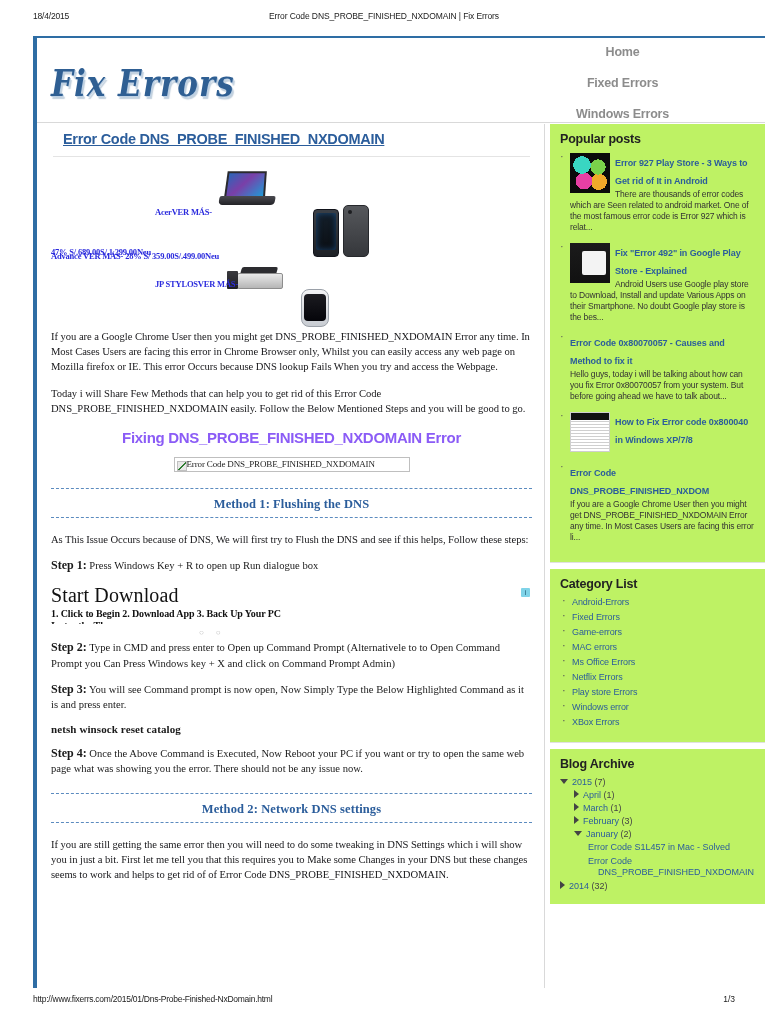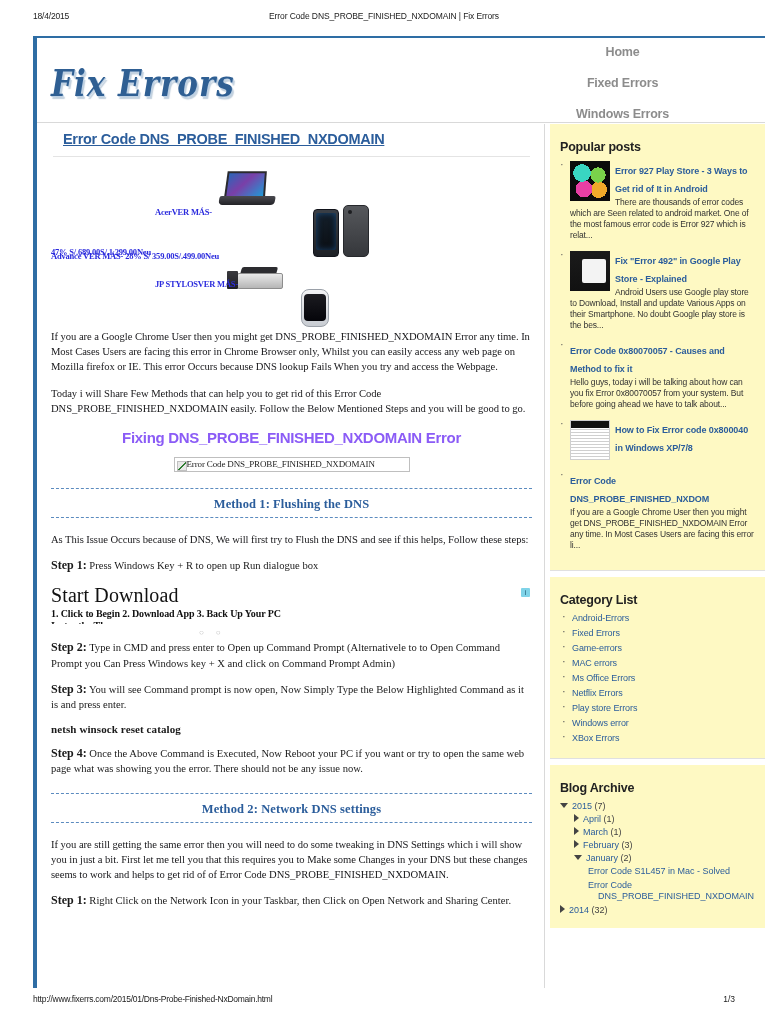--- a/index.html
+++ b/index.html
@@ -207,21 +207,21 @@
   }
   .dlad .dots { position:absolute; left:148px; top:44px; font-size:8px; color:#bbb; letter-spacing:5px;}
   .dlad .adchoice {
     position:absolute; right:2px; top:4px; width:9px; height:9px;
     background:#7fd3e8; border-radius:1px;
     font-size:7px; color:#19536b; text-align:center; line-height:9px;
     font-family:"Liberation Sans", sans-serif;
   }
 
   
-  .widget { background:#fef9c3; border-bottom:1px solid #e0e0e0; padding:16px 10px 10px 10px; }
+  .widget { background:#bef264; border-bottom:1px solid #e0e0e0; padding:8px 10px 10px 10px; }
   .widget + .widget { margin-top:6px; }
   .widget-title {
     font-family:"Liberation Sans", sans-serif;
     font-size:12.5px; font-weight:bold; color:#222;
     margin:0 0 6px 0; letter-spacing:-0.2px;
   }
   ul.plist { list-style:none; margin:0; padding:0; }
   ul.plist > li { position:relative; padding-left:10px; margin-bottom:9px; }
   ul.plist > li::before {
     content:"·"; position:absolute; left:0; top:-2px; color:#555; font-size:11px;
@@ -377,23 +377,20 @@
   <p class="step">
     <b class="sn">Step 4:</b><span> Once the Above Command is Executed, Now Reboot your PC if you want or try to open the same web page what was showing you the error. There should not be any issue now.</span>
   </p>
 
   <div class="method">
     <span class="method-title">Method 2: Network DNS settings</span>
   </div>
 
   <p class="para">If you are still getting the same error then you will need to do some tweaking in DNS Settings which i will show you in just a bit. First let me tell you that this requires you to Make some Changes in your DNS but these changes seems to work and helps to get rid of of Error Code DNS_PROBE_FINISHED_NXDOMAIN.</p>
 
-  <p class="step">
-    <b class="sn">Step 1:</b><span> Right Click on the Network Icon in your Taskbar, then Click on Open Network and Sharing Center.</span>
-  </p>
 </div>
 
 <div class="col-side">
 
   <div class="widget">
     <div class="widget-title">Popular posts</div>
     <ul class="plist">
       <li class="clearfix">
         <span class="pp-thumb thumb-android"></span>
         <span class="pp-title">Error 927 Play Store - 3 Ways to Get rid of It in Android</span>

